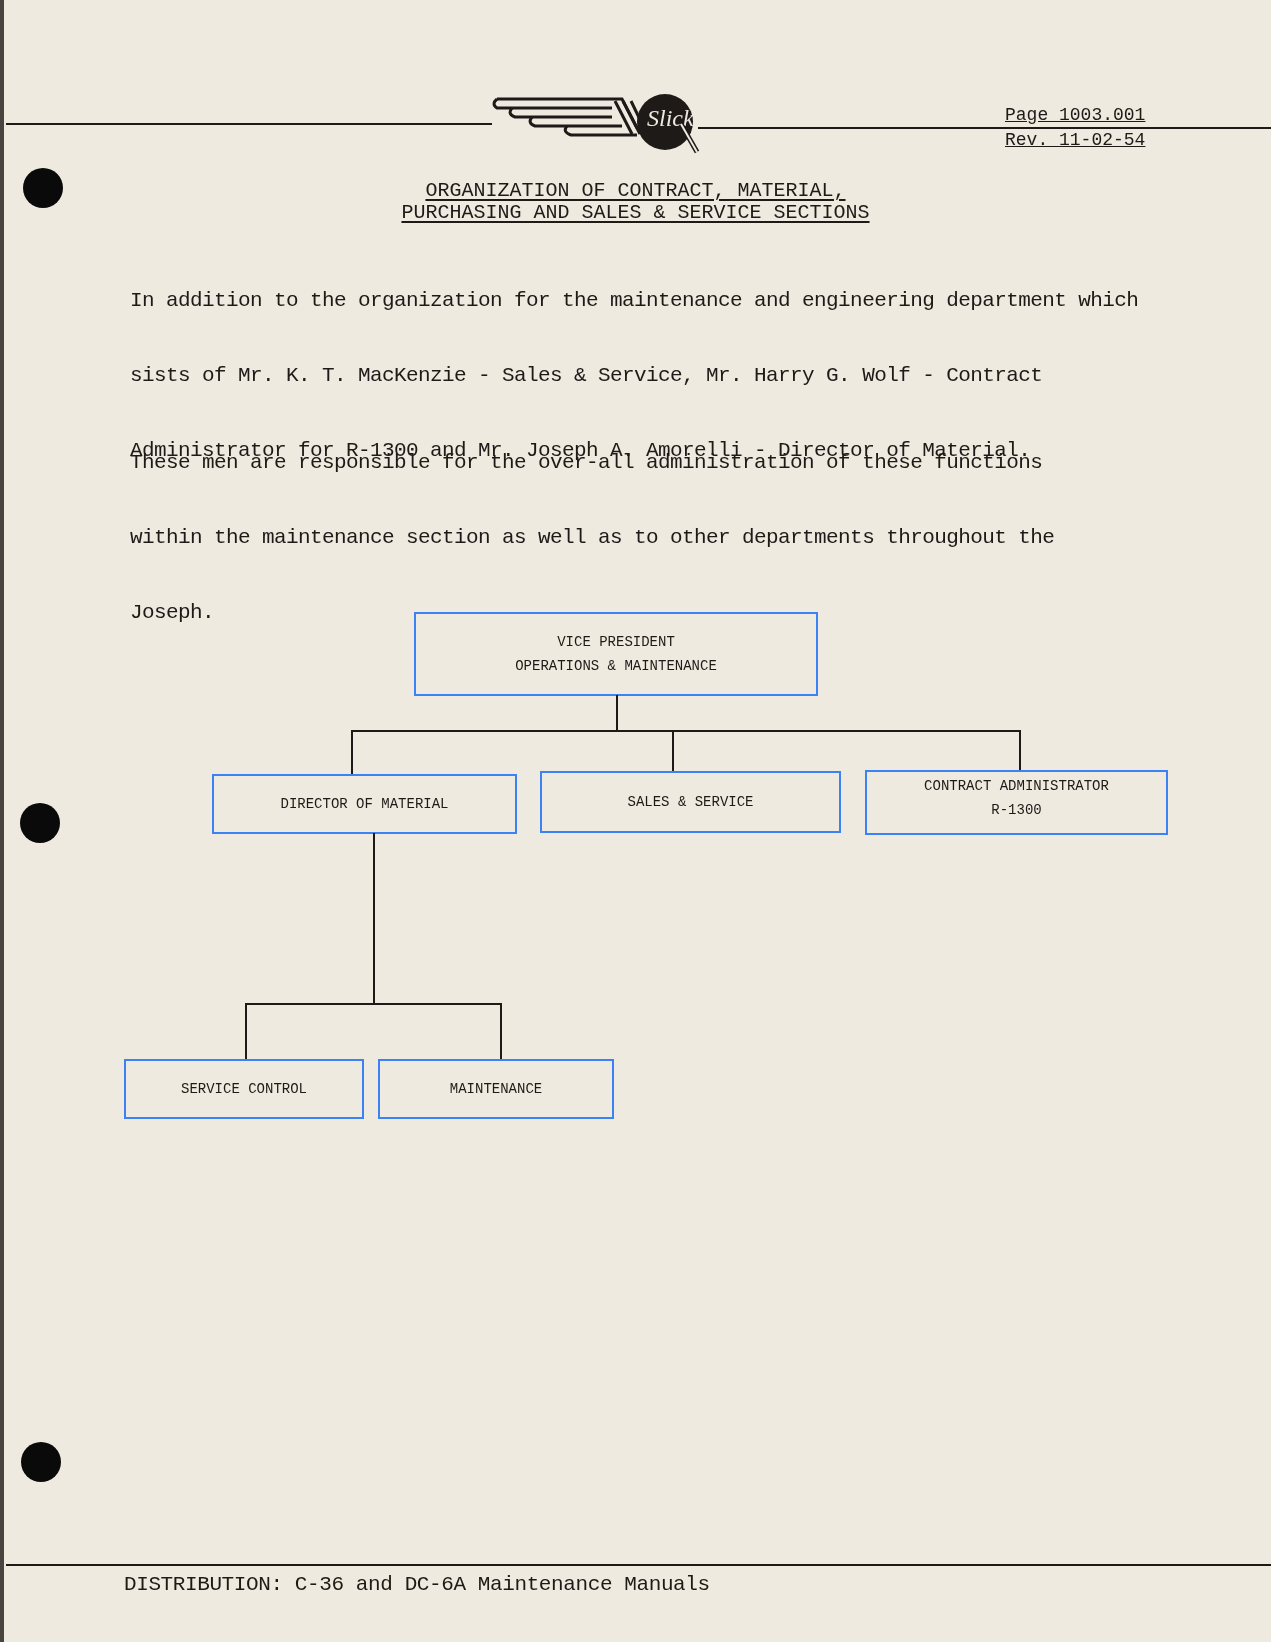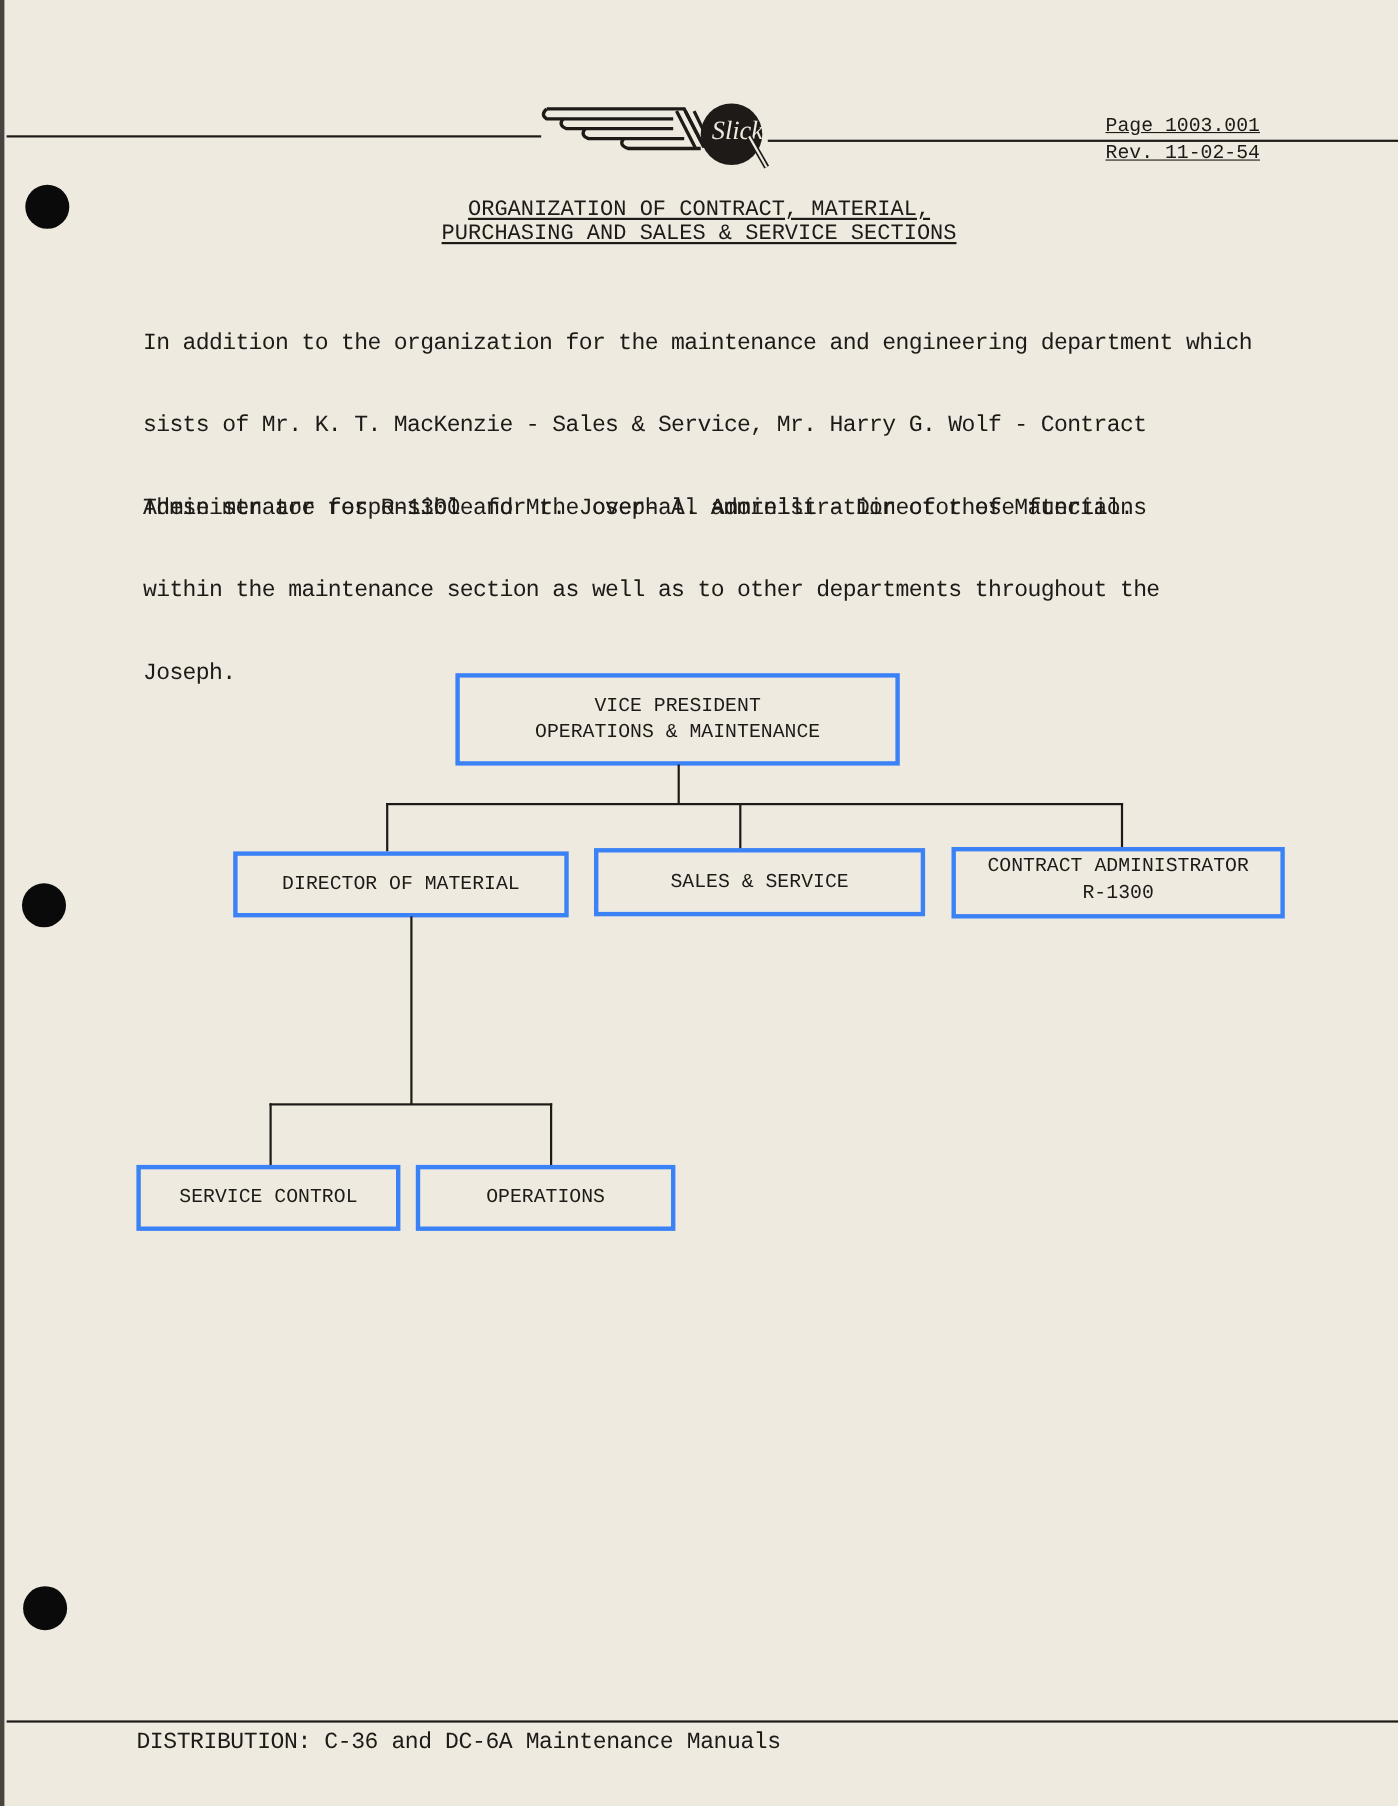--- a/index.html
+++ b/index.html
@@ -7,22 +7,22 @@
          font-family:"Liberation Mono", "DejaVu Sans Mono", monospace; color:#1d1a17; }
   .edge { position:absolute; left:0; top:0; width:4px; height:1642px; background:#4a4440; }
   .hole { position:absolute; width:40px; height:40px; border-radius:50%; background:#0a0a0a; }
   .hline { position:absolute; height:2px; background:#1d1a17; }
   .vline { position:absolute; width:2px; background:#1d1a17; }
   .logo { position:absolute; left:487px; top:88px; width:215px; height:66px; }
   .pageinfo { position:absolute; left:1005px; top:103px; font-size:18px; line-height:25px;text-decoration:underline; }
   .title { position:absolute; left:0; width:1271px; text-align:center; font-size:20px; line-height:22px; }
   .title span { text-decoration:underline; text-underline-offset:3px; }
   .para { position:absolute; left:130px; width:1080px; font-size:21px; line-height:25px; white-space:pre; letter-spacing:-0.6px; }
-  .box { position:absolute; border:4px solid #3b82f6; box-sizing:border-box; display:flex; align-items:center;
-         justify-content:center; text-align:center; font-size:18px; line-height:24px; white-space:pre; }
+  .box { position:absolute; border:2px solid #3b82f6; box-sizing:border-box; display:flex; align-items:center;
+         justify-content:center; text-align:center; font-size:14px; line-height:24px; white-space:pre; }
   .footer { position:absolute; left:124px; top:1573px; font-size:21px; letter-spacing:-0.4px; }
 </style>
 </head>
 <body>
 
 <div class="edge"></div>
 
 <div class="hole" style="left:23px;top:168px;"></div>
 <div class="hole" style="left:20px;top:803px;"></div>
 <div class="hole" style="left:21px;top:1442px;"></div>
@@ -50,21 +50,21 @@
 <div class="pageinfo">
   <div>Page 1003.001</div>
   <div>Rev. 11-02-54</div>
 </div>
 
 <div class="title" style="top:180px;">
   <div><span>ORGANIZATION OF CONTRACT, MATERIAL,</span></div>
   <div><span>PURCHASING AND SALES &amp; SERVICE SECTIONS</span></div>
 </div>
 
-<div class="para" style="top:250px;">
+<div class="para" style="top:238px;">
   <div>In addition to the organization for the maintenance and engineering department which</div>
   <div>sists of Mr. K. T. MacKenzie - Sales &amp; Service, Mr. Harry G. Wolf - Contract</div>
   <div>Administrator for R-1300 and Mr. Joseph A. Amorelli - Director of Material.</div>
 </div>
 
 <div class="para" style="top:400px;">
   <div>These men are responsible for the over-all administration of these functions</div>
   <div>within the maintenance section as well as to other departments throughout the</div>
   <div>Joseph.</div>
 </div>
@@ -82,17 +82,17 @@
   <div class="box" style="left:540px;top:771px;width:301px;height:62px;">SALES &amp; SERVICE</div>
   <div class="box" style="left:865px;top:770px;width:303px;height:65px;align-items:flex-start;padding-top:2px;">CONTRACT ADMINISTRATOR
 R-1300</div>
 
   <div class="vline" style="left:373px;top:833px;height:171px;"></div>
   <div class="hline" style="left:245px;top:1003px;width:257px;"></div>
   <div class="vline" style="left:245px;top:1003px;height:57px;"></div>
   <div class="vline" style="left:500px;top:1003px;height:57px;"></div>
 
   <div class="box" style="left:124px;top:1059px;width:240px;height:60px;">SERVICE CONTROL</div>
-  <div class="box" style="left:378px;top:1059px;width:236px;height:60px;">OPERATIONS</div>
+  <div class="box" style="left:378px;top:1059px;width:236px;height:60px;">MAINTENANCE</div>
 </div>
 
 <div class="hline" style="left:6px;top:1564px;width:1265px;"></div>
 <div class="footer">DISTRIBUTION:  C-36 and DC-6A Maintenance Manuals</div>
 
 </body></html>

